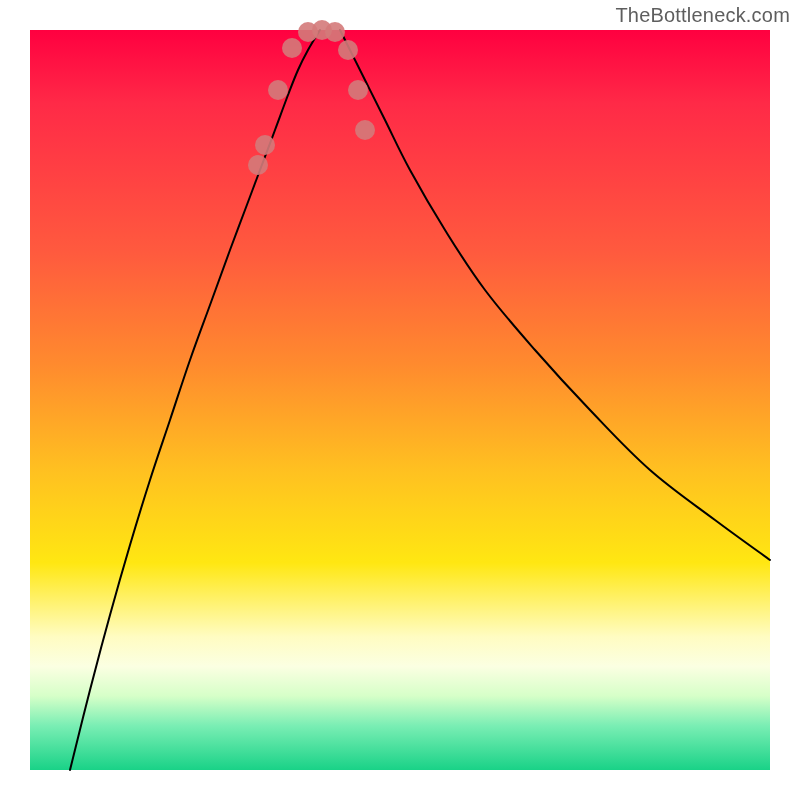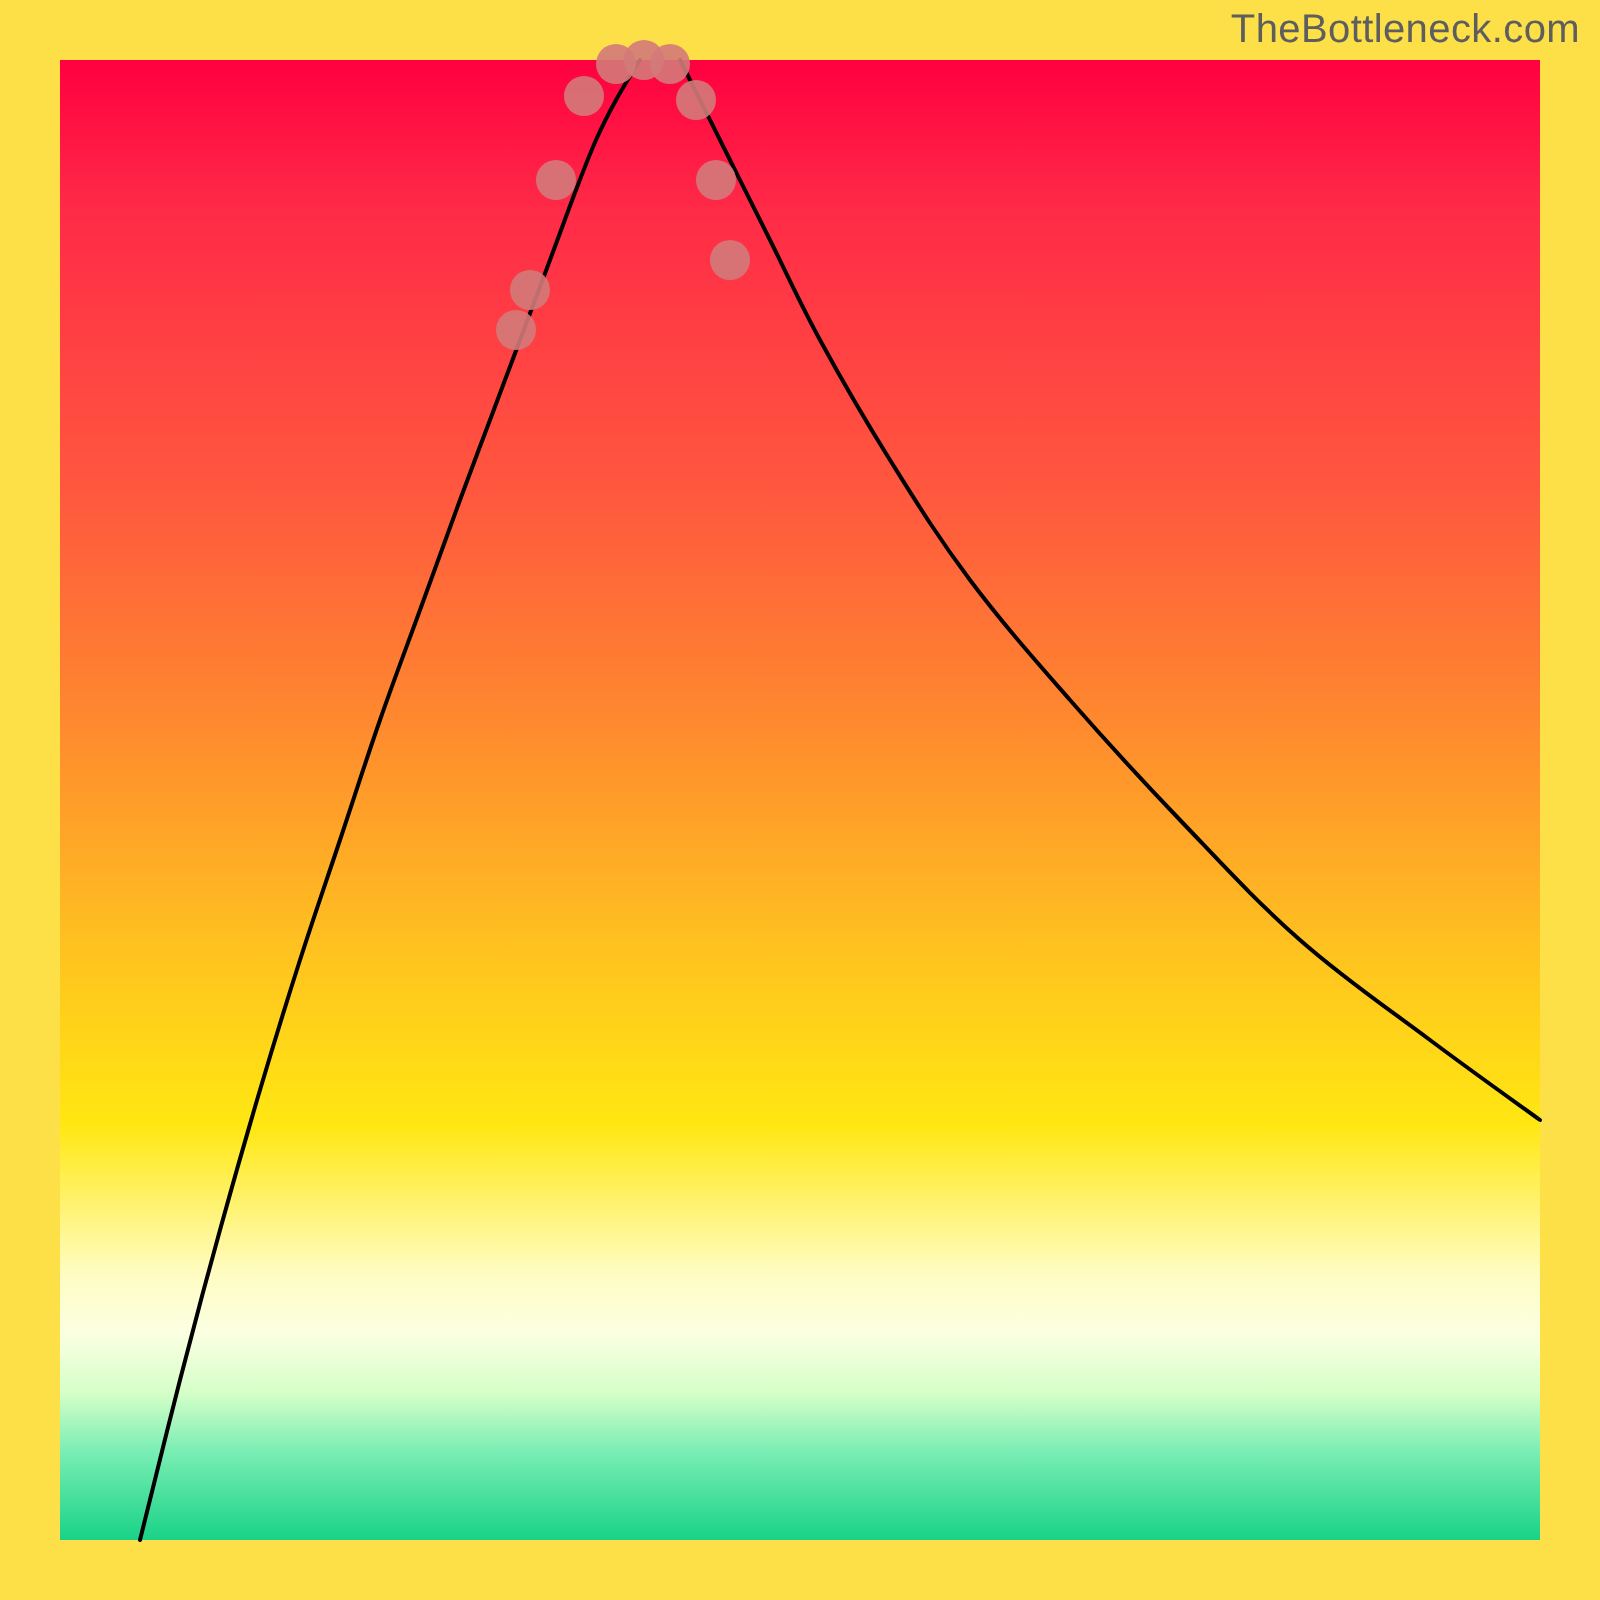--- a/index.html
+++ b/index.html
@@ -10,21 +10,21 @@
     background: #000;
     overflow: hidden;
     font-family: Arial, Helvetica, sans-serif;
   }
   .frame {
     position: absolute;
     top: 0;
     left: 0;
     width: 800px;
     height: 800px;
-    background: #fde047;
+    background: #ffffff;
   }
   .plot-area {
     position: absolute;
     top: 30px;
     left: 30px;
     width: 740px;
     height: 740px;
     
     background: linear-gradient(
       to bottom,

